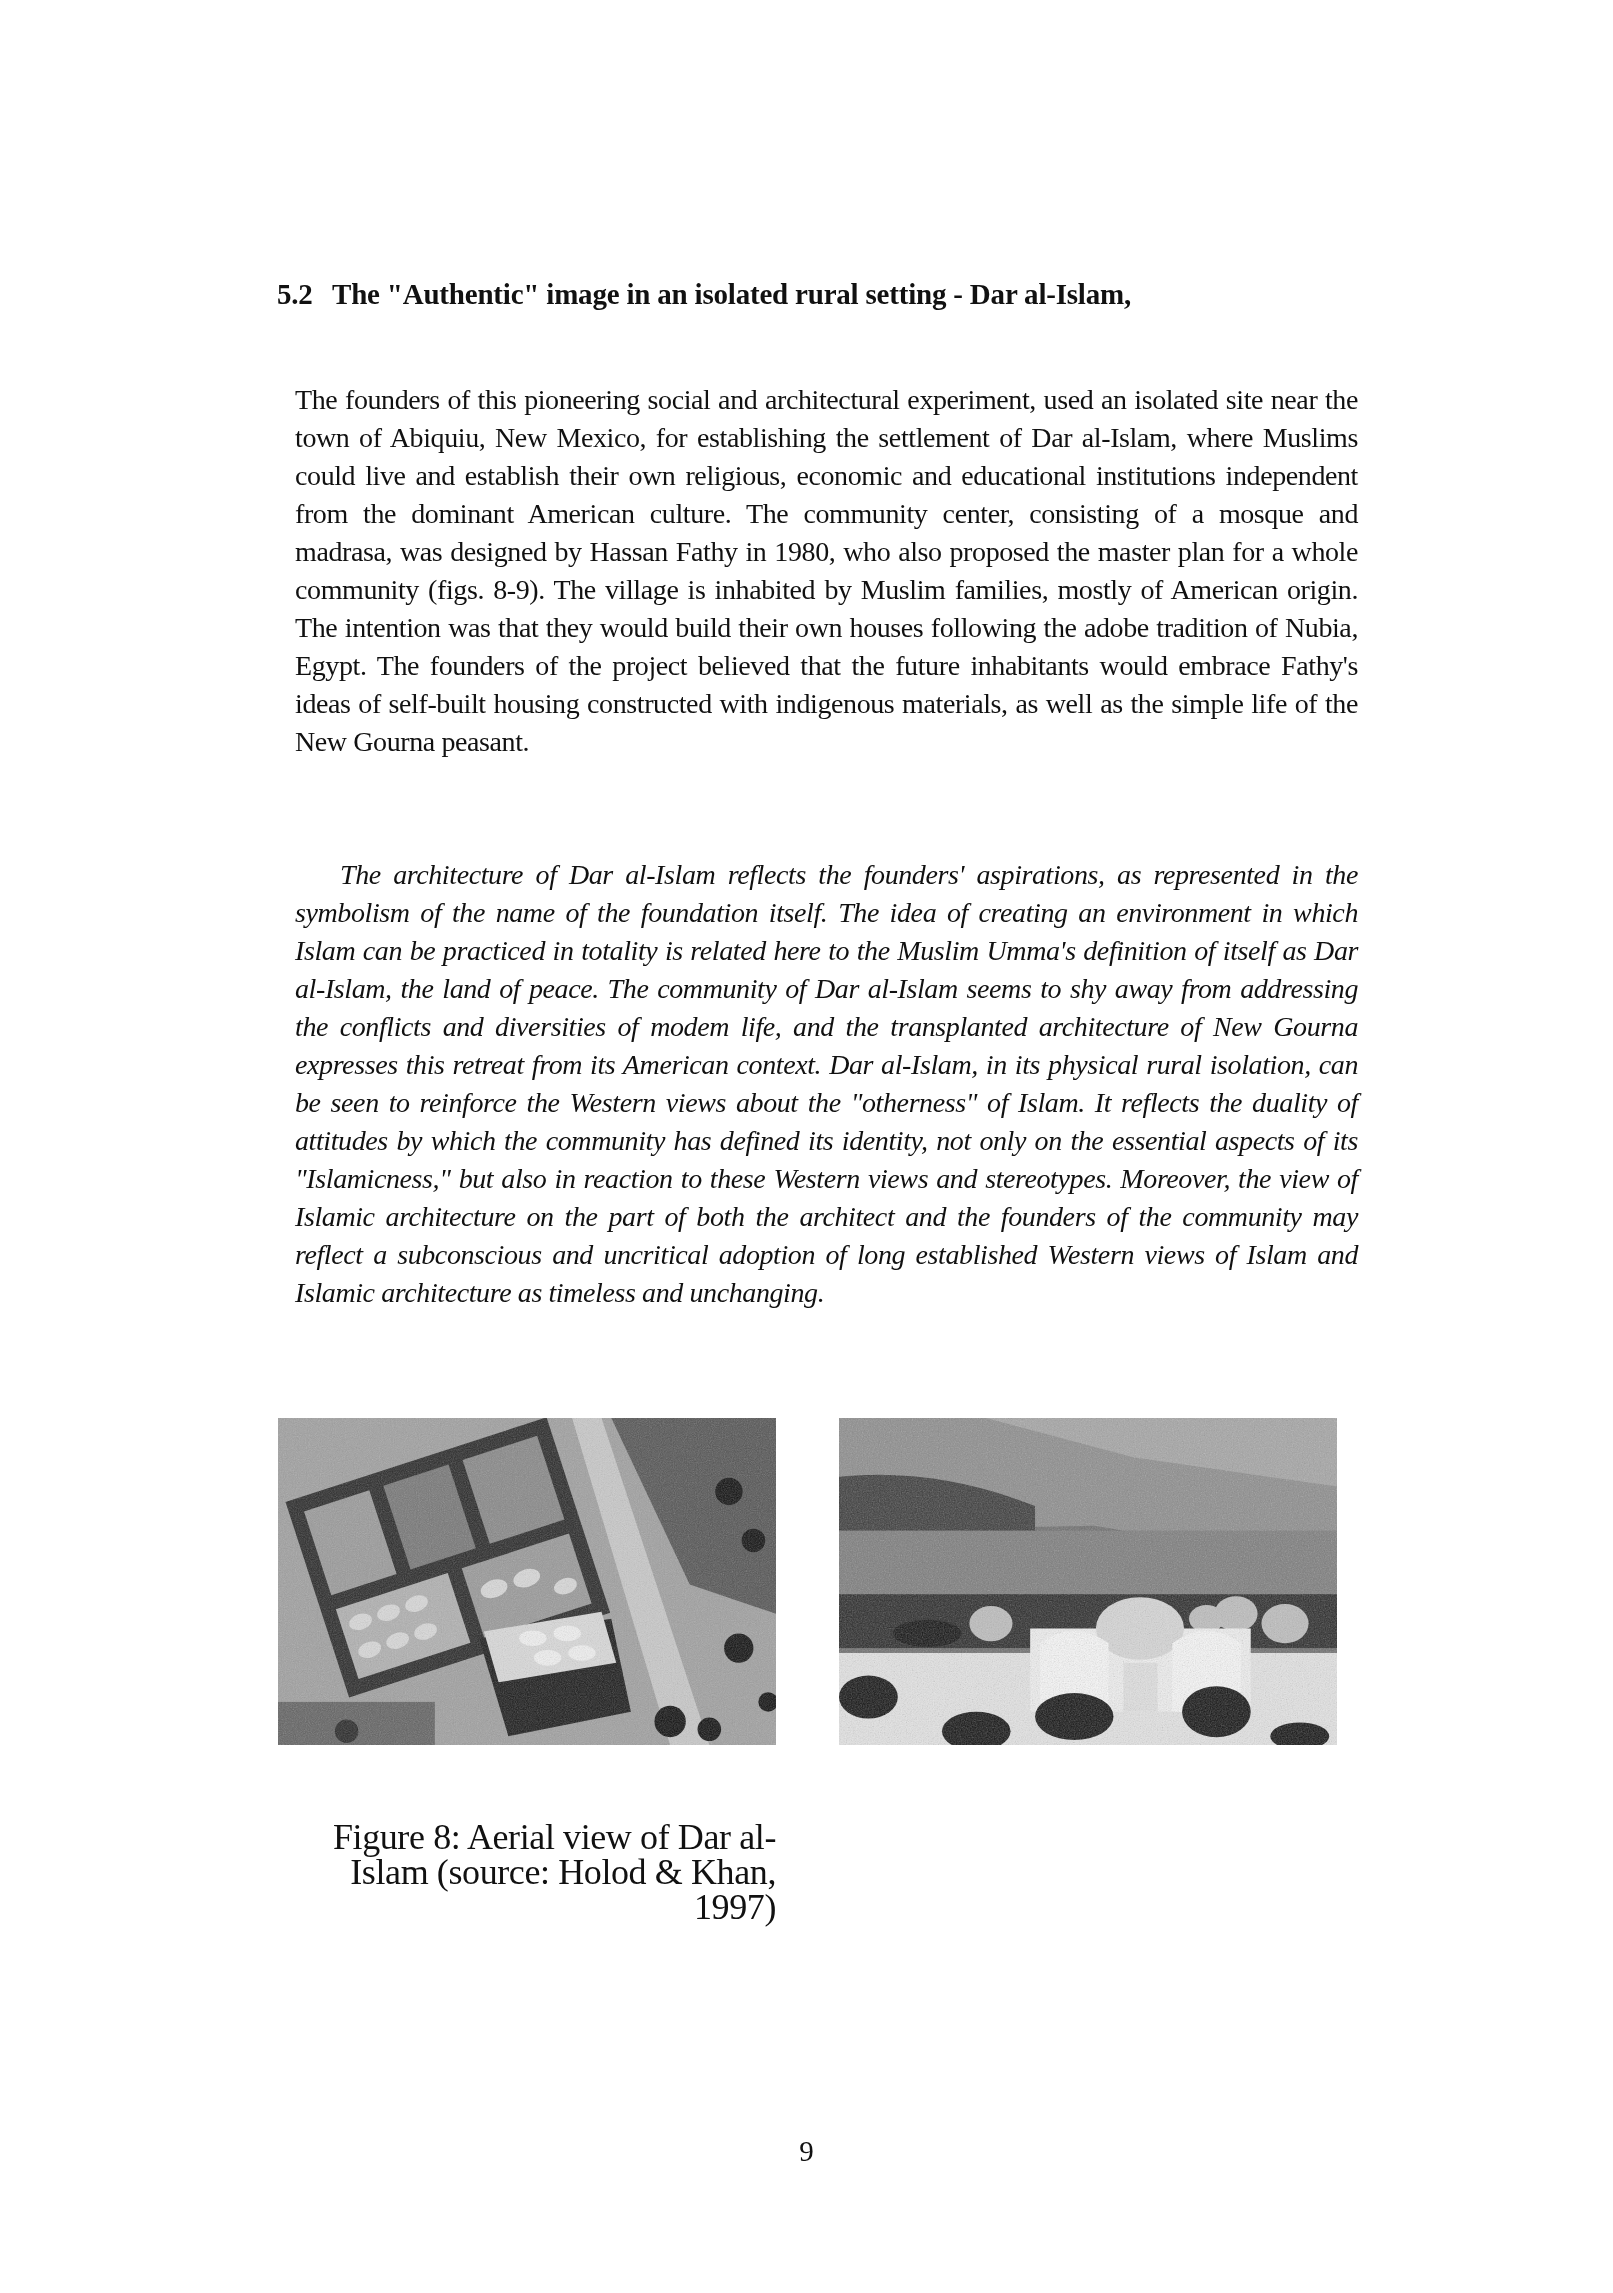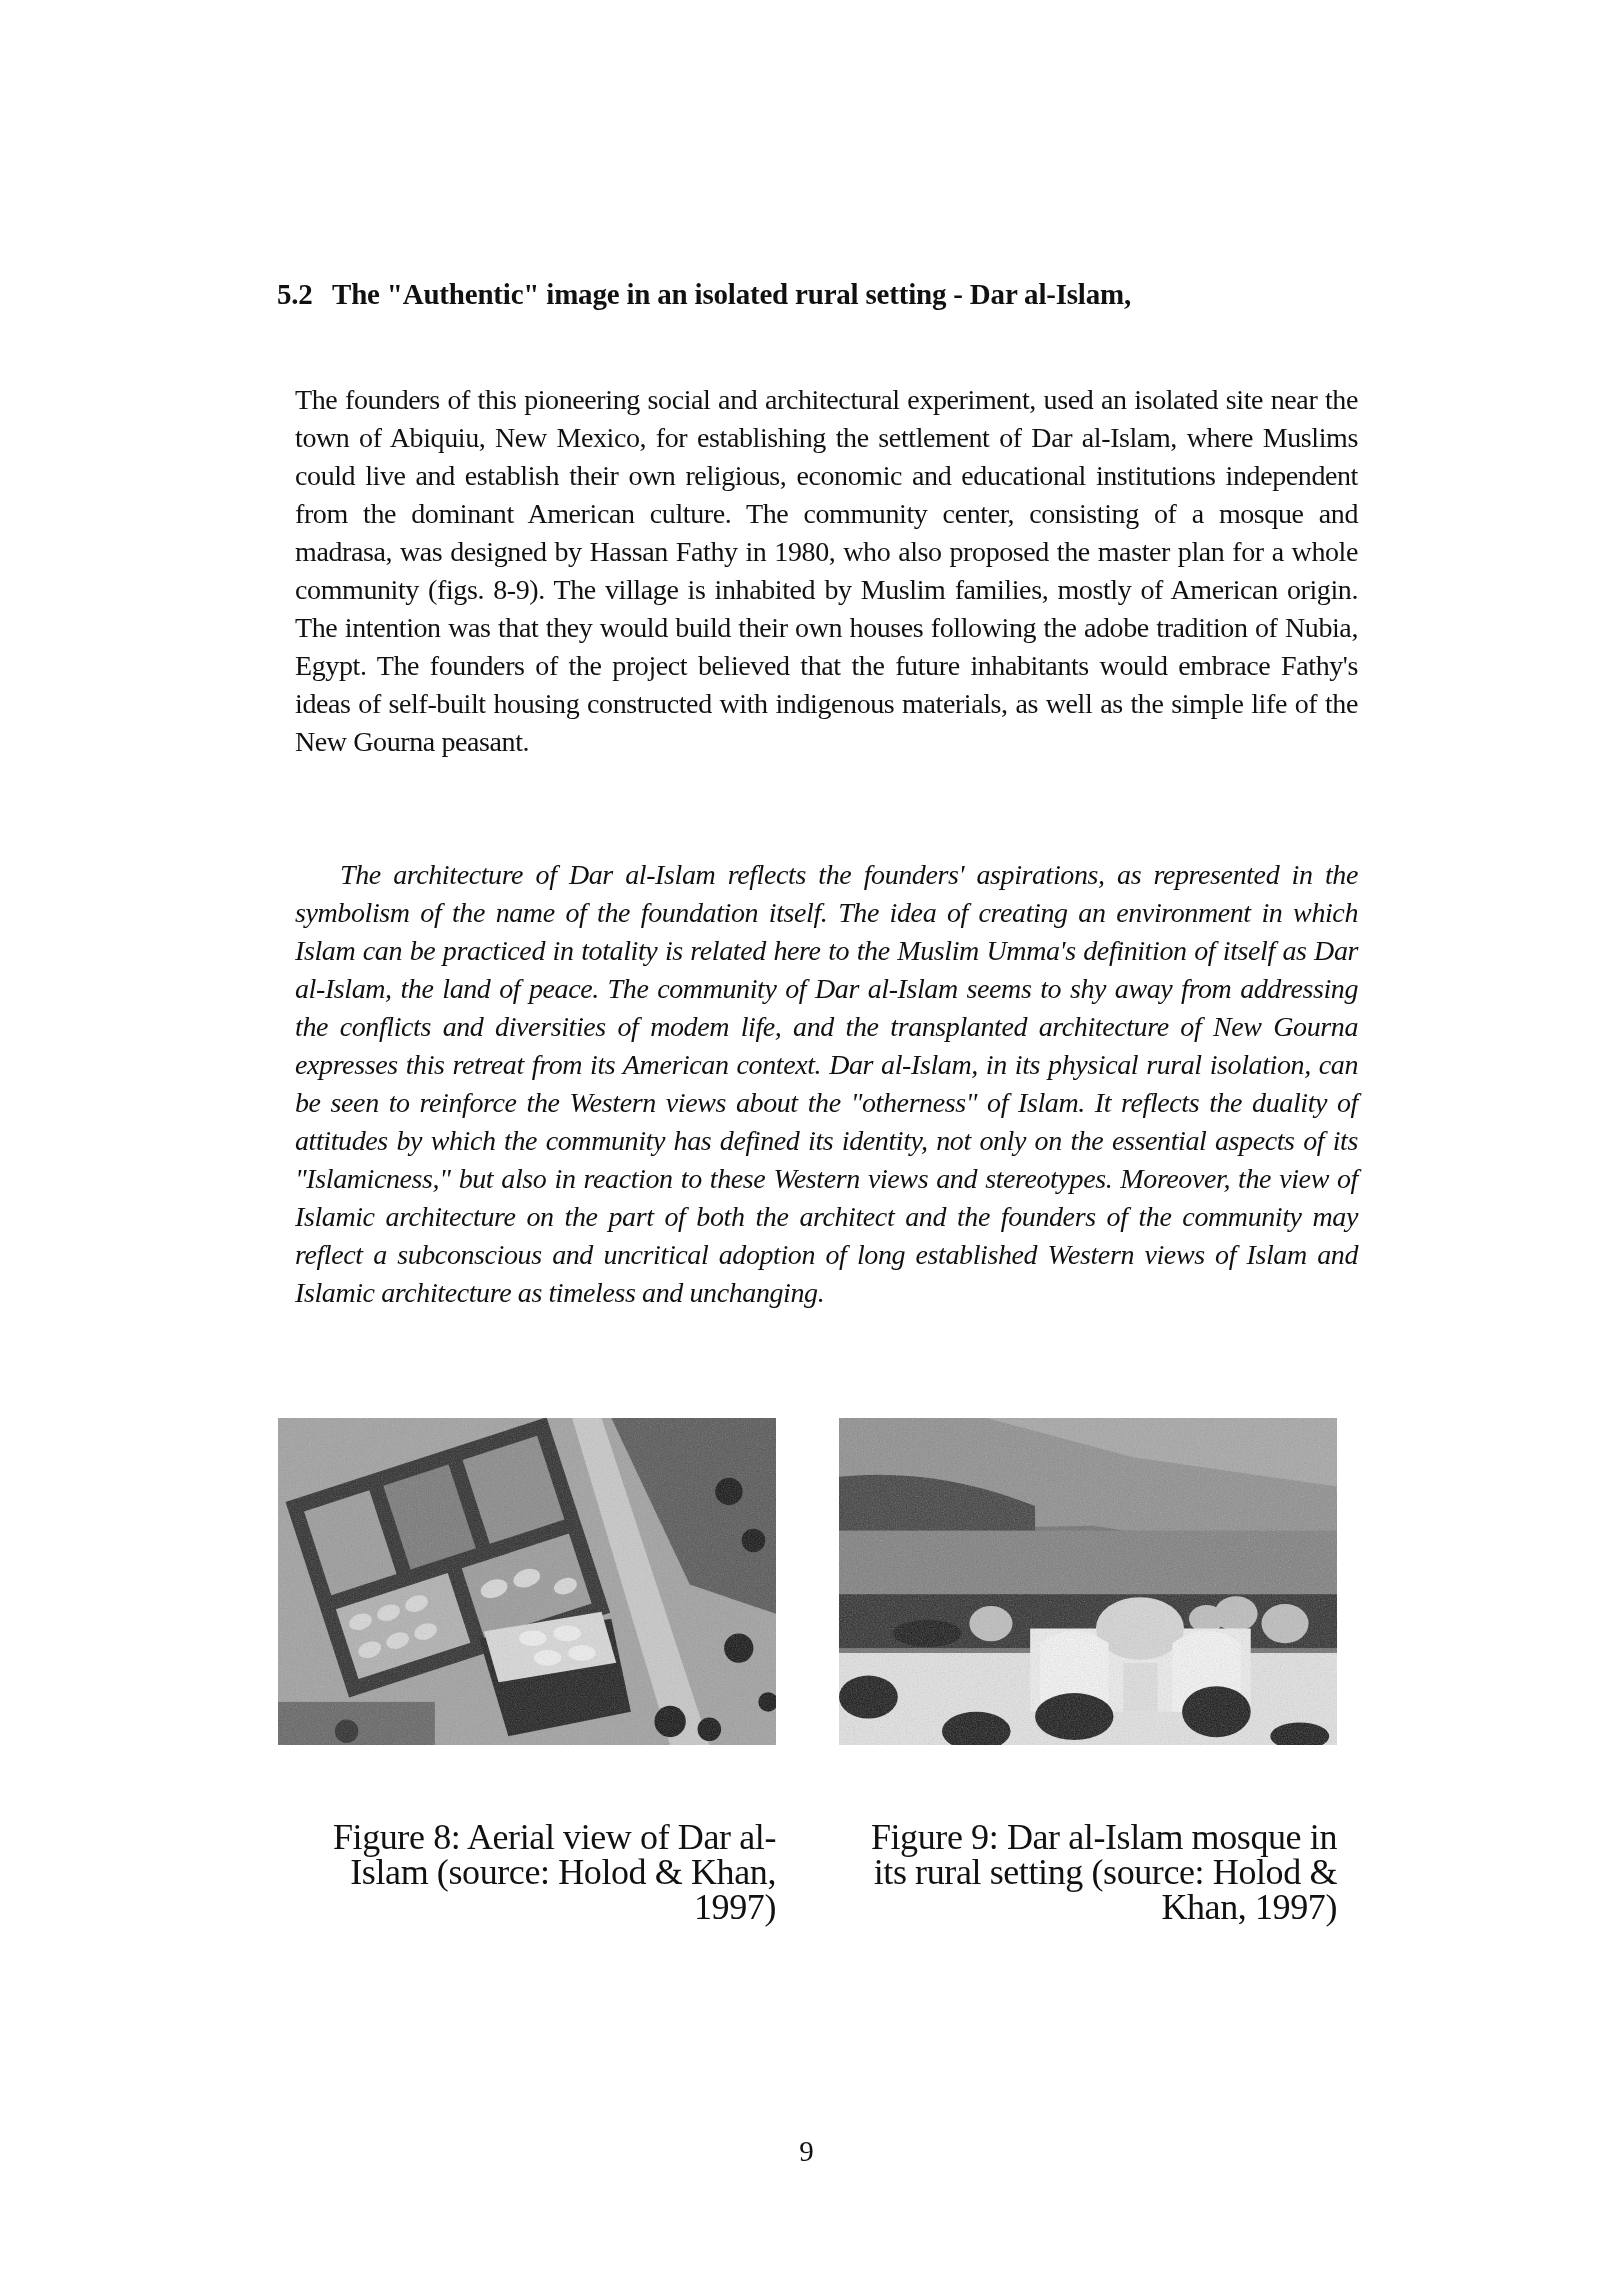--- a/index.html
+++ b/index.html
@@ -140,17 +140,16 @@
         <ellipse cx="240" cy="305" rx="40" ry="24"></ellipse>
           <ellipse cx="385" cy="300" rx="35" ry="26"></ellipse>
         <ellipse cx="470" cy="325" rx="30" ry="14"></ellipse>
           <ellipse cx="90" cy="220" rx="35" ry="14"></ellipse>
       </g>
       <rect x="0" y="0" width="508" height="334" filter="url(#grain2)"></rect>
     </svg>
   </div>
 
   <div class="caption cap1">Figure 8: Aerial view of Dar al-Islam (source: Holod &amp; Khan, 1997)</div>
-  <div class="caption cap2">Figure 9: Dar al-Islam mosque in its rural setting (source: Holod &amp; Khan, 1997)</div>
 
   <div class="page-number">9</div>
 </div>
 
 
 </body></html>

